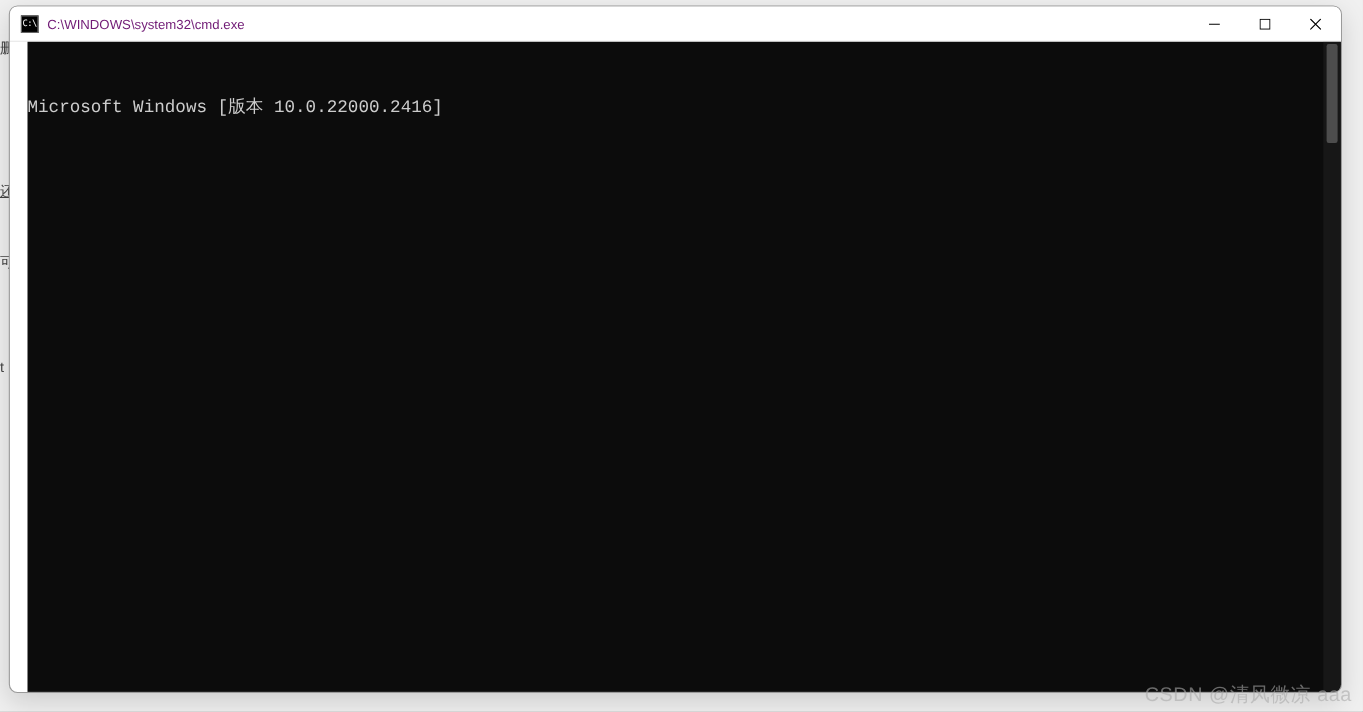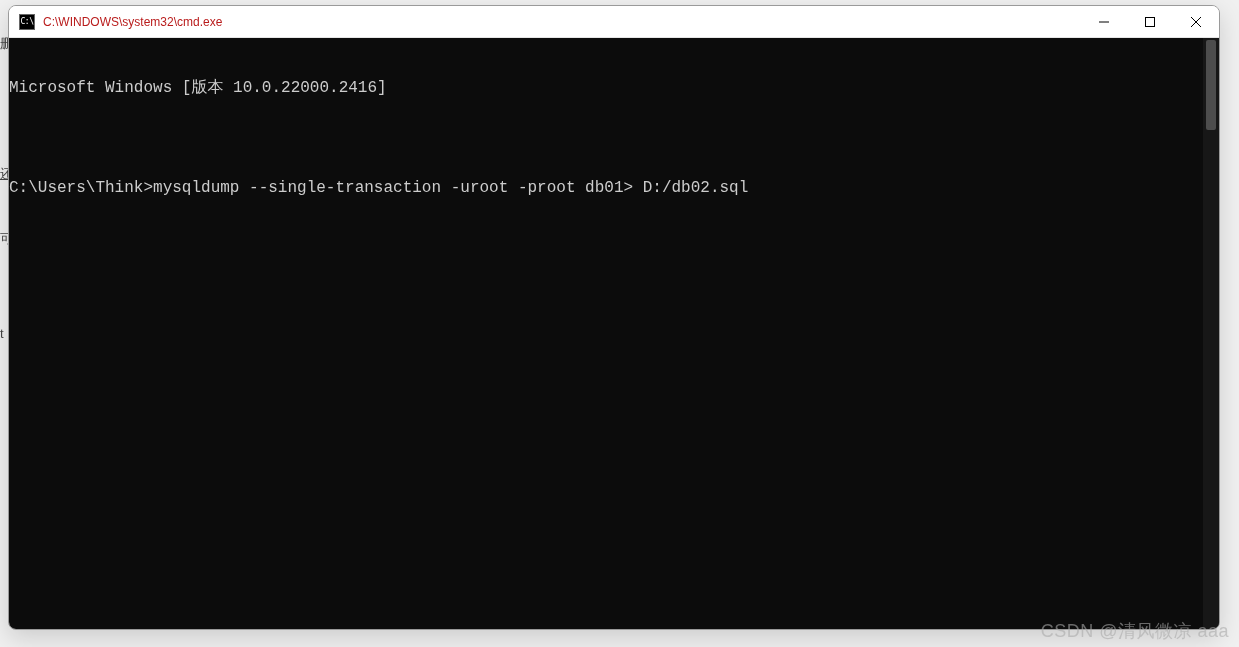--- a/index.html
+++ b/index.html
@@ -34,41 +34,42 @@
     border-bottom: 1px solid #e6e6e6;
     user-select: none;
   }
   .titlebar .icon-box {
     width: 16px; height: 16px; margin: 0 8px 0 10px;
     background: #000;
     display: flex; align-items: center; justify-content: center;
     border: 1px solid #666;
   }
   .titlebar .icon-box span { color: #fff; font-size: 8px; font-family: Consolas, monospace; letter-spacing: -0.5px; }
-  .titlebar .title { font-size: 12px; color: #b91c1c; flex: 0 0 auto; text-align: right; }
+  .titlebar .title { font-size: 12px; color: #701a75; flex: 0 0 auto; text-align: right; }
   .titlebar .spacer { flex: 1 1 auto; }
 
   .win-btn {
     width: 46px; height: 32px;
     display: flex; align-items: center; justify-content: center;
     cursor: pointer;
   }
   .win-btn svg { stroke: #000; stroke-width: 1; fill: none; }
 
   .terminal {
     flex: 1 1 auto;
     background: #0c0c0c;
     color: #cccccc;
     font-family: "NSimSun", "SimSun", Consolas, "Courier New", monospace;
     font-size: 16px;
     line-height: 20px;
-    padding: 0 0 2px 0;
+    padding: 10px 0 2px 0;
     position: relative;
     overflow: hidden;
     white-space: pre;
+    margin-left: 16px;
   }
   .terminal .line { display: block; }
   .terminal .cursor {
     display: inline-block;
     width: 9px; height: 18px;
     background: #cccccc;
     vertical-align: text-bottom;
     margin-left: 1px;
     opacity: 0;
   }
@@ -127,21 +128,20 @@
     <div class="win-btn close">
       <svg width="10" height="10" viewBox="0 0 10 10">
           <path d="M0 0 L10 10 M10 0 L0 10"></path>
         </svg>
     </div>
   </div>
 
   <div class="terminal">
     <span class="line">Microsoft Windows [版本 10.0.22000.2416]</span>
     <span class="line"></span>
-    <span class="line">C:\Users\Think&gt;mysqldump --single-transaction -uroot -proot db01&gt; D:/db02.sql</span>
     <span class="line"></span>
 
     <div class="scrollbar">
       <div class="thumb"></div>
     </div>
   </div>
 </div>
 
 <div class="watermark">CSDN @清风微凉 aaa</div>
 

